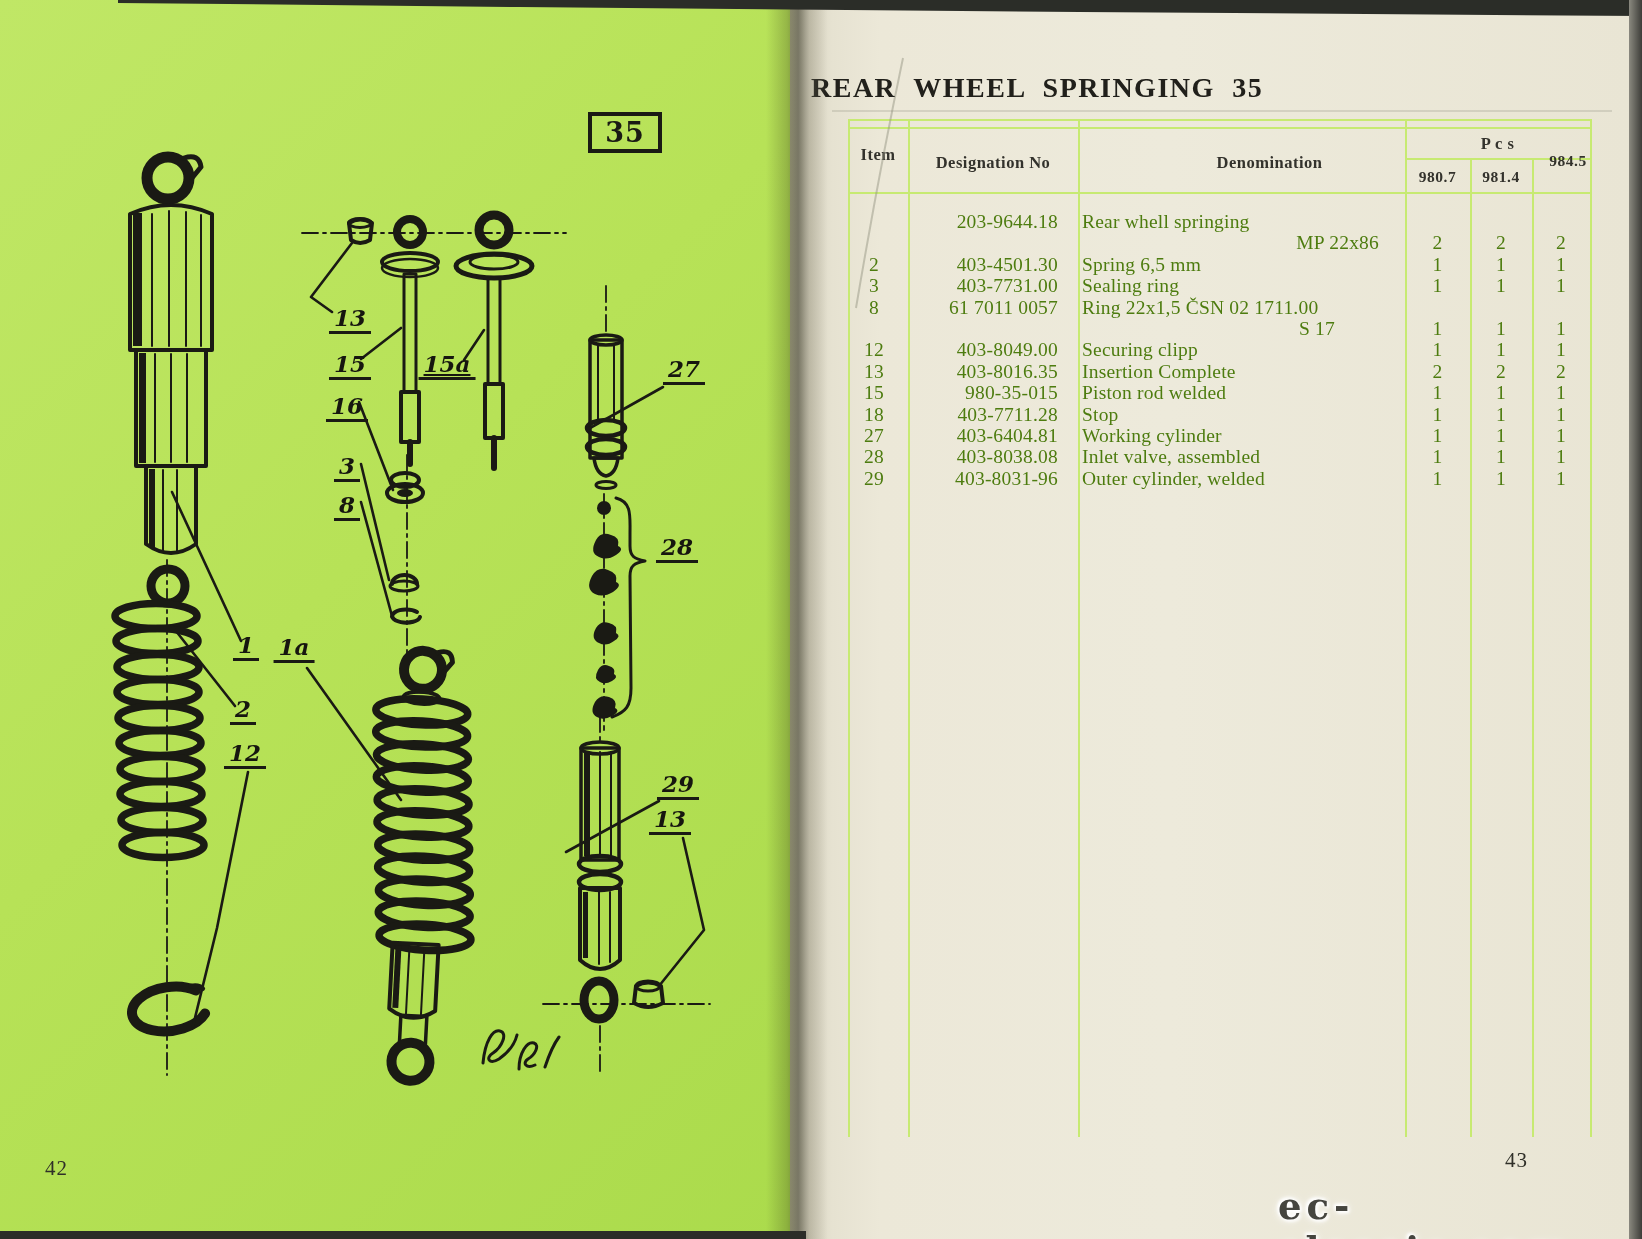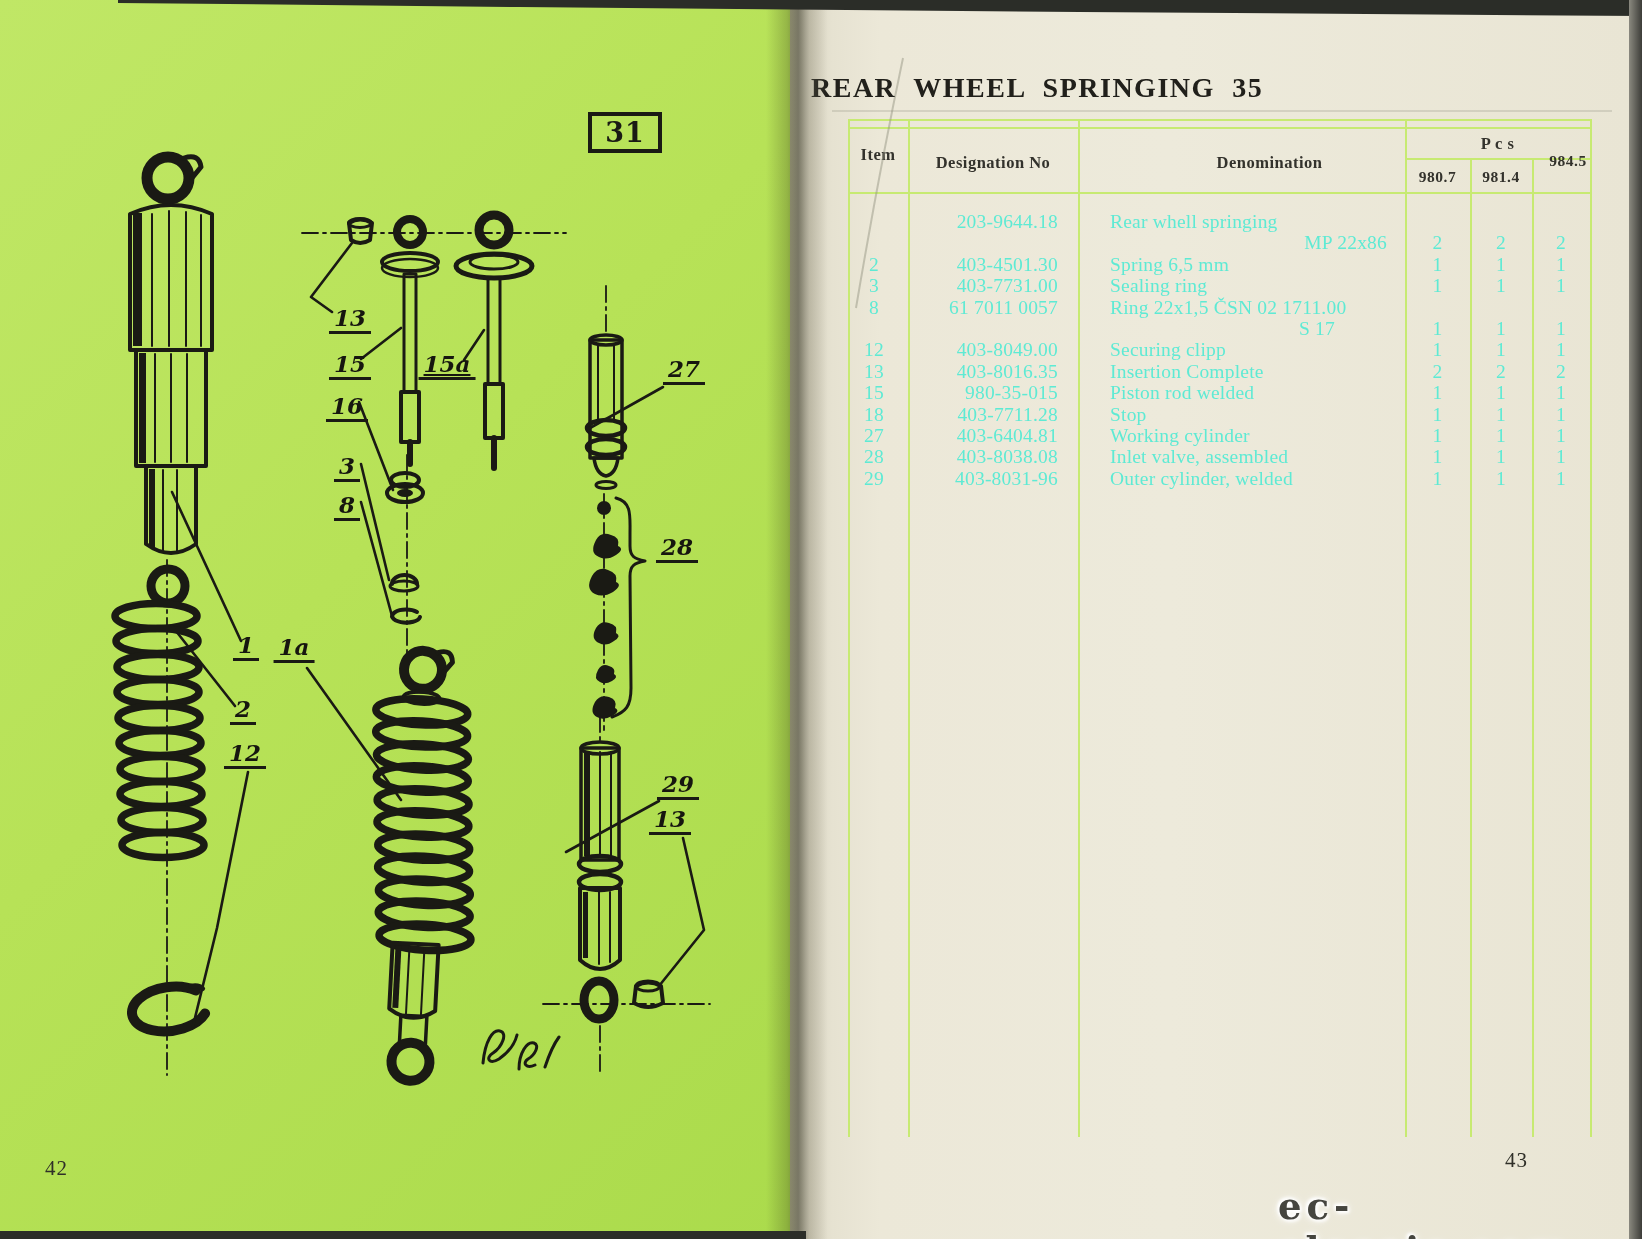--- a/index.html
+++ b/index.html
@@ -24,32 +24,32 @@
   .pageno{position:absolute;font:21px "Liberation Serif",serif;color:#2f2f28;letter-spacing:1px;}
   
   .rtitle{position:absolute;left:811px;top:72px;font:bold 28px "Liberation Serif",serif;
     color:#21201b;letter-spacing:1.5px;word-spacing:9px;}
   .gl{position:absolute;background:#c7ea72;}
   .gl.h{height:2px;}
   .gl.v{width:2px;}
   .glx{position:absolute;height:2px;background:#8b8b7c;opacity:.25;}
   .th{position:absolute;text-align:center;font:bold 16.5px "Liberation Serif",serif;color:#33322c;letter-spacing:.5px;}
   .th.small{font-size:15.5px;}
-  .tbody{position:absolute;left:848px;top:211px;width:787px;color:#5eead4;
+  .tbody{position:absolute;left:848px;top:211px;width:787px;color:#4d7c0f;
     font:19.5px "Liberation Serif",serif;letter-spacing:.2px;}
   .trow{display:flex;height:21.4px;}
   .trow>div{line-height:21.4px;box-sizing:border-box;}
   .ci{width:60px;text-align:center;padding-right:8px;}
   .cd{width:170px;text-align:right;padding-right:20px;}
-  .cn{width:327px;padding-left:32px;position:relative;}
+  .cn{width:327px;padding-left:4px;position:relative;}
   .cp{width:65px;text-align:center;}
   .cp2{width:62px;text-align:center;}
   .cp3{width:58px;text-align:center;}
   .dr{position:absolute;top:0;line-height:21.4px;}
-  .dr-edge .dr{right:18px;}
+  .dr-edge .dr{right:26px;}
   .dr-in .dr{right:70px;}
   
   .watermark{position:absolute;left:1278px;top:1184px;font:bold 37px "DejaVu Serif",serif;
     color:#45453f;letter-spacing:5px;
     text-shadow:0 0 4px #fff,0 0 7px #fff,2px 2px 3px rgba(255,255,255,.95),-2px -2px 3px rgba(255,255,255,.95),0 0 12px rgba(255,255,255,.8);}
 </style>
 </head>
 <body>
 
 <div class="scene">
@@ -229,21 +229,21 @@
           <polyline points="663,387 590,428"></polyline>
           <polyline points="659,801 566,852"></polyline>
           <polyline points="683,838 704,930 659,986"></polyline>
         </g>
 
         <path stroke-width="3" d="M 483 1063 c 2 -22 10 -34 17 -32 c 8 2 2 16 -7 22 c -8 5 -4 12 6 6 c 10 -7 16 -16 18 -24 m 2 34 c 0 -16 8 -28 15 -26 c 6 2 1 12 -6 16 c -6 4 -2 10 7 6 m 10 2 c 4 -12 8 -22 14 -30"></path>
       </g>
     </svg>
 
     <div class="figbox">
-      <span>31</span>
+      <span>35</span>
     </div>
 
     <div class="dlabel" style="left:350px;top:305px;">13</div>
     <div class="dlabel" style="left:350px;top:351px;">15</div>
     <div class="dlabel" style="left:447px;top:351px;text-decoration:underline;">15a</div>
     <div class="dlabel" style="left:347px;top:393px;">16</div>
     <div class="dlabel" style="left:347px;top:453px;">3</div>
     <div class="dlabel" style="left:347px;top:492px;">8</div>
     <div class="dlabel" style="left:246px;top:632px;">1</div>
     <div class="dlabel" style="left:294px;top:634px;">1a</div>

